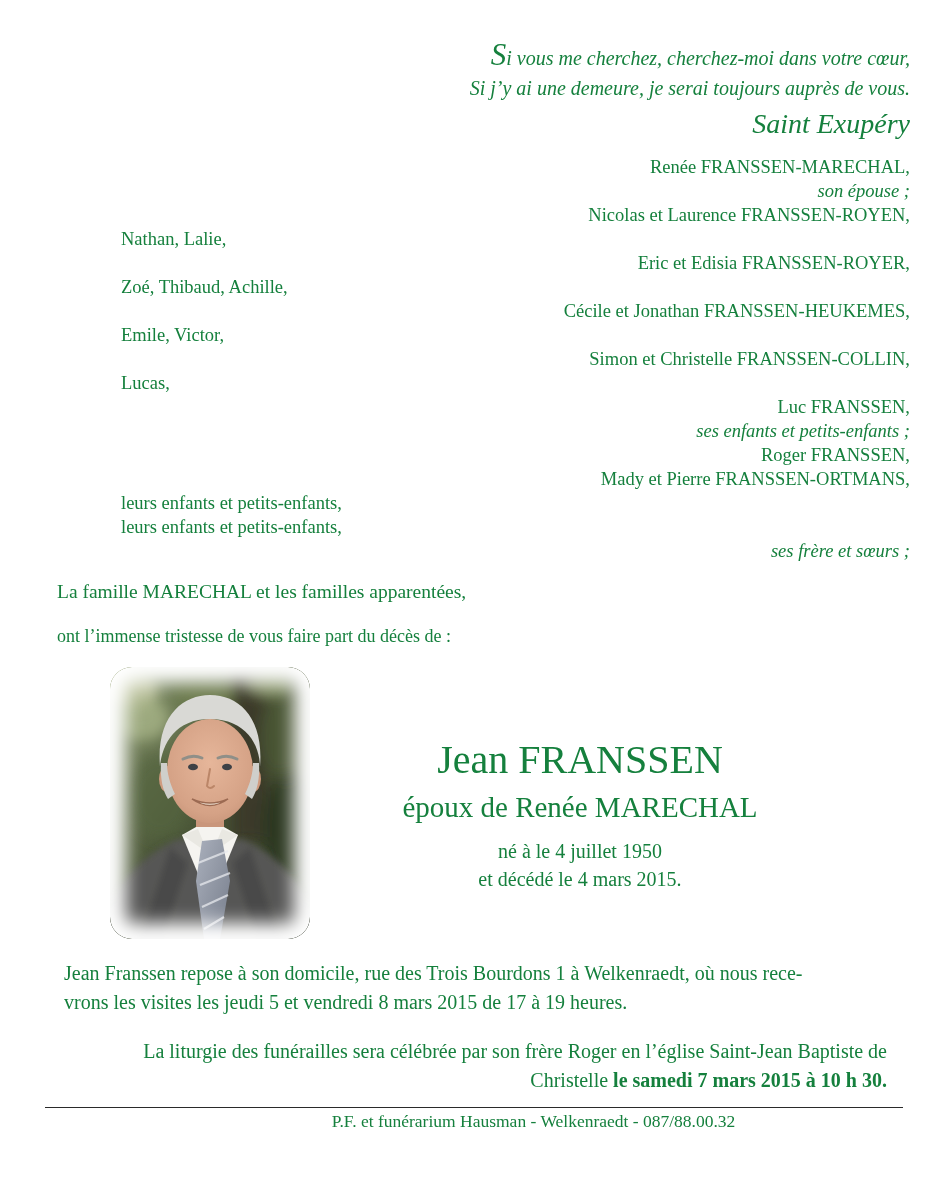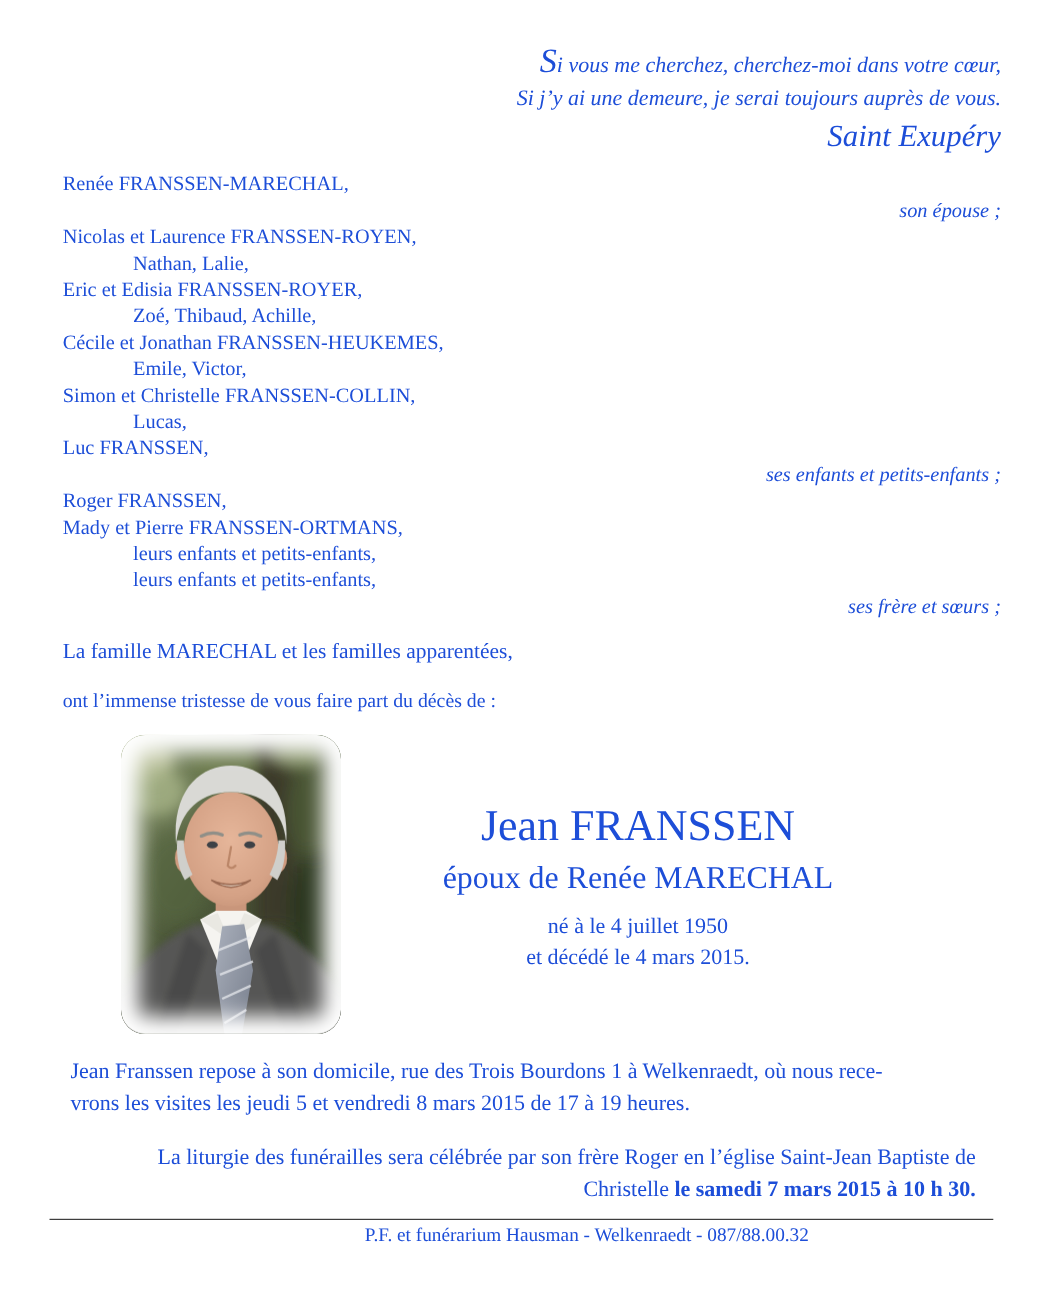--- a/index.html
+++ b/index.html
@@ -1,46 +1,46 @@
 <!DOCTYPE html>
 <html lang="fr"><head>
 <meta charset="utf-8">
 <style>
   * { margin:0; padding:0; box-sizing:border-box; }
   html,body { background:#ffffff; }
   .page {
     position:relative;
     width:947px; height:1177px;
     background:#ffffff;
-    color:#1d4ed8;
+    color:#15803d;
     font-family:"Liberation Serif", serif;
     overflow:hidden;
   }
   
   .quote-block { padding-top:40px; padding-right:37px; text-align:right;
     font-style:italic; font-size:20px; line-height:30px; }
   .quote-initial { font-size:31px; }
   .attribution { margin-top:8px; padding-right:37px; text-align:right;
     font-style:italic; font-size:28px; line-height:26px; }
   
   .family-list { margin:18px 37px 0 57px; font-size:18.5px; line-height:24px; }
-  .fl-main { text-align:left; }
+  .fl-main { text-align:right; }
   .fl-indent { padding-left:64px; }
   .fl-relation { text-align:right; font-style:italic; }
   
   .la-famille { margin:16px 37px 0 57px; font-size:19.5px; line-height:26px; }
   .intro { margin:18px 37px 0 57px; font-size:18px; line-height:26px; }
   
   .person-section { position:relative; margin-top:18px; height:272px; }
   .photo { position:absolute; left:110px; top:0; width:200px; height:272px;
     border-radius:22px; overflow:hidden; }
   .photo svg { display:block; width:100%; height:100%; }
   .photo::after { content:''; position:absolute; inset:0; border-radius:22px;
     box-shadow: inset 0 0 18px 16px #ffffff; }
-  .name-block { position:absolute; left:310px; top:60px; width:540px; text-align:center; }
+  .name-block { position:absolute; left:310px; top:70px; width:540px; text-align:center; }
   .deceased-name { font-size:40px; font-weight:normal; line-height:46px; }
   .spouse-line { font-size:29px; line-height:36px; margin-top:6px; }
   .dates { margin-top:12px; font-size:20px; line-height:28px; }
   
   .para { margin-left:64px; margin-right:60px; font-size:20px; line-height:29px; }
   .para1 { margin-top:20px; }
   .para2 { margin-top:20px;text-align:right; }
   .bold { font-weight:bold; }
   
   .footer-rule { margin:12px 44px 0 45px; border:none; border-top:1.5px solid #2a2a2a; }

